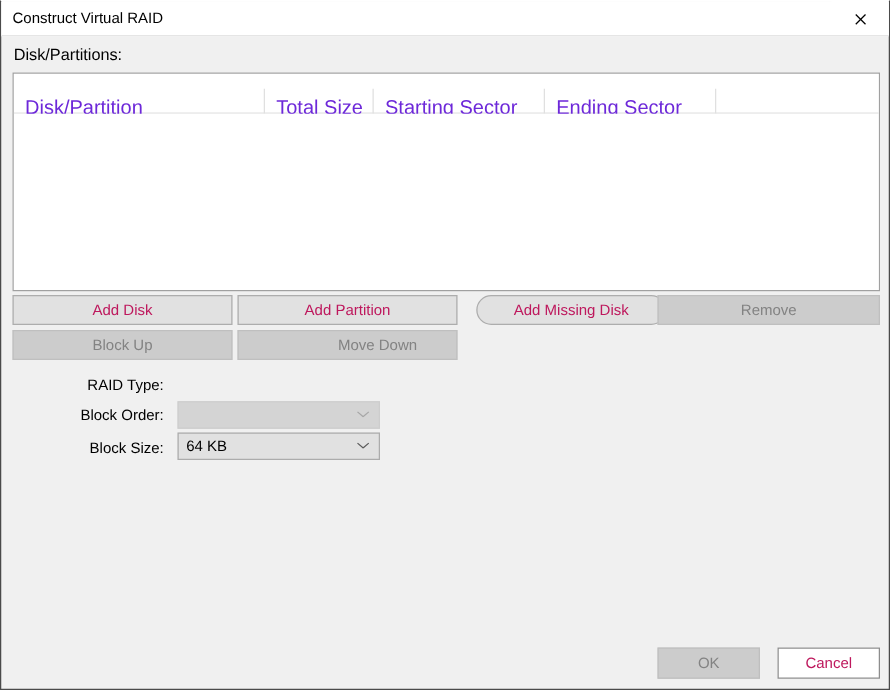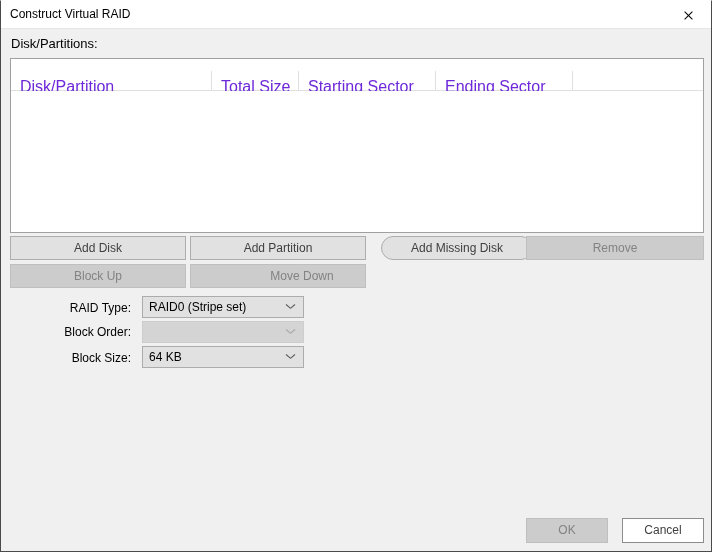--- a/index.html
+++ b/index.html
@@ -132,21 +132,21 @@
   }
 
   
   .btn {
     box-sizing: border-box;
     font-family: "Liberation Sans", sans-serif;
     font-size: 12px;
     text-align: center;
     background: #e1e1e1;
     border: 1px solid #adadad;
-    color: #404040;
+    color: #be185d;
     padding: 0;
     cursor: default;
     white-space: nowrap;
   }
   .btn.disabled {
     background: #cccccc;
     border: 1px solid #bfbfbf;
     color: #838383;
   }
 
@@ -262,24 +262,20 @@
   </div>
 
   <button class="btn actionrow-btn b-add-disk">Add Disk</button>
   <button class="btn actionrow-btn b-add-partition">Add Partition</button>
   <button class="btn actionrow-btn b-add-missing">Add Missing Disk</button>
   <button class="btn actionrow-btn b-remove disabled">Remove</button>
   <button class="btn actionrow-btn b-move-up disabled">Block Up</button>
   <button class="btn actionrow-btn b-move-down disabled">Move Down</button>
 
   <div class="field-label l-raid-type">RAID Type:</div>
-  <div class="combo c-raid-type">
-    <span class="combo-text">RAID0 (Stripe set)</span>
-    <span class="chevron"></span>
-  </div>
 
   <div class="field-label l-block-order">Block Order:</div>
   <div class="combo c-block-order disabled">
     <span class="combo-text"></span>
     <span class="chevron"></span>
   </div>
 
   <div class="field-label l-block-size">Block Size:</div>
   <div class="combo c-block-size">
     <span class="combo-text">64 KB</span>

